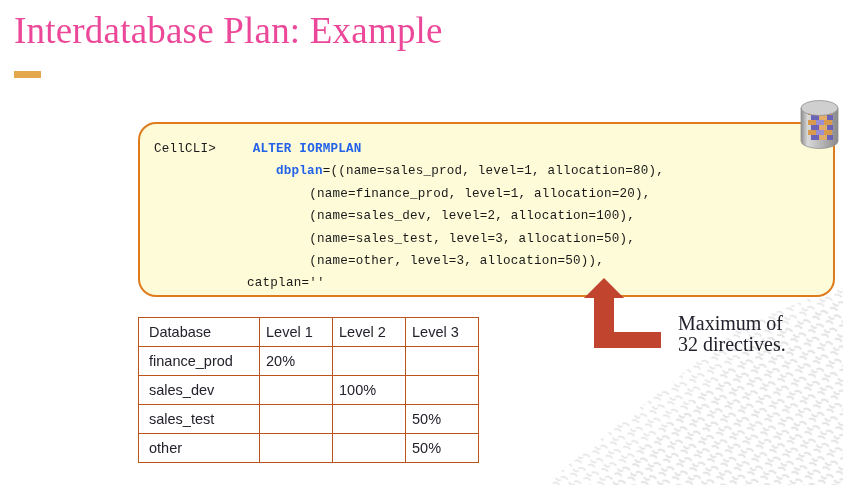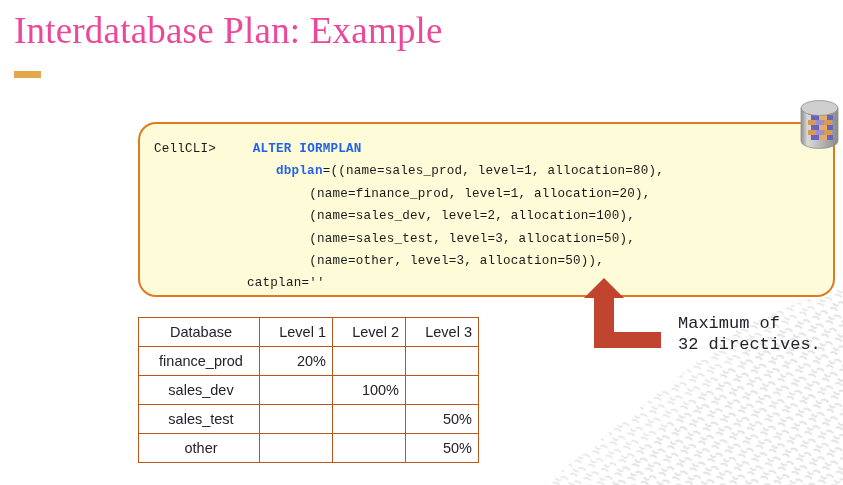--- a/index.html
+++ b/index.html
@@ -96,40 +96,40 @@
   #plan-table td, #plan-table th {
     border: 1px solid #b9541a;
     font-family: "Liberation Sans", sans-serif;
     font-size: 14.5px;
     color: #22222c;
     height: 20px;
     padding: 4px 6px;
     font-weight: normal;
     background: #ffffff;
   }
-  #plan-table .c-db   { width: 104px; text-align: center; padding-left: 10px; }
-  #plan-table .c-lvl  { width: 60px;  text-align: right; margin-top: 16px; }
+  #plan-table .c-db   { width: 104px; text-align: left; padding-left: 10px; }
+  #plan-table .c-lvl  { width: 60px;  text-align: left; margin-top: 16px; }
 
   
   #bent-arrow {
     position: absolute;
     left: 566px;
     top: 272px;
     width: 100px;
     height: 80px;
     z-index: 4;
   }
 
   
   #arrow-caption {
     position: absolute;
     left: 678px;
     top: 313px;
-    font-family: Liberation Mono, monospace;
-    font-size: 17px;
+    font-family: Liberation Serif, serif;
+    font-size: 20px;
     line-height: 21px;
     color: #22222c;
     z-index: 4;
     white-space: pre-line;
   }
 </style>
 </head>
 <body>
 
 <div id="slide">

